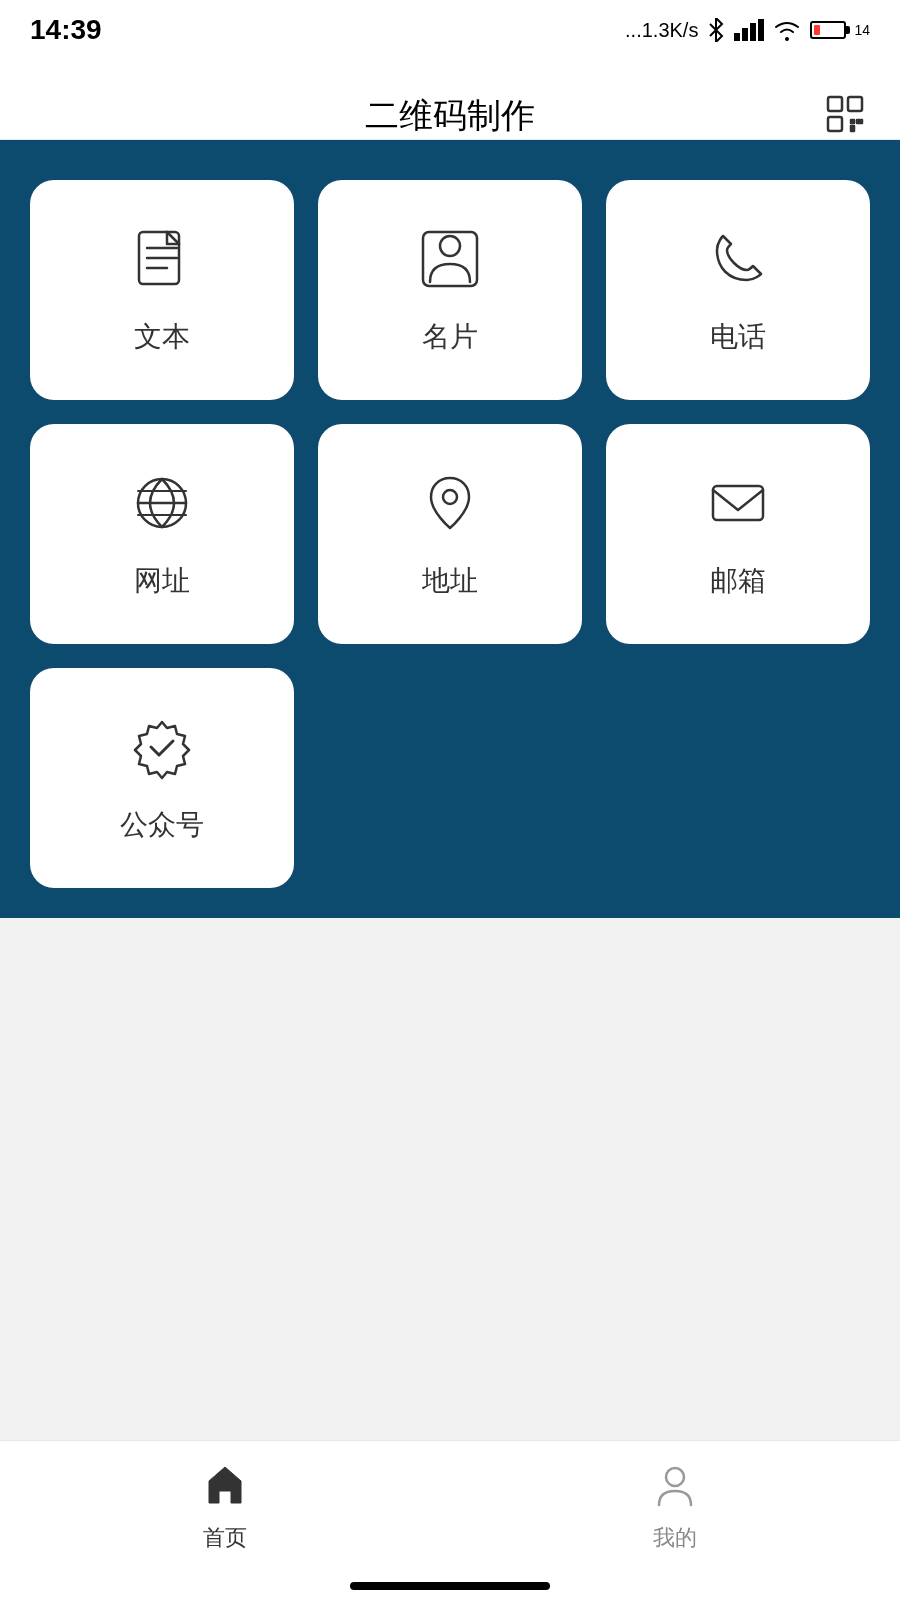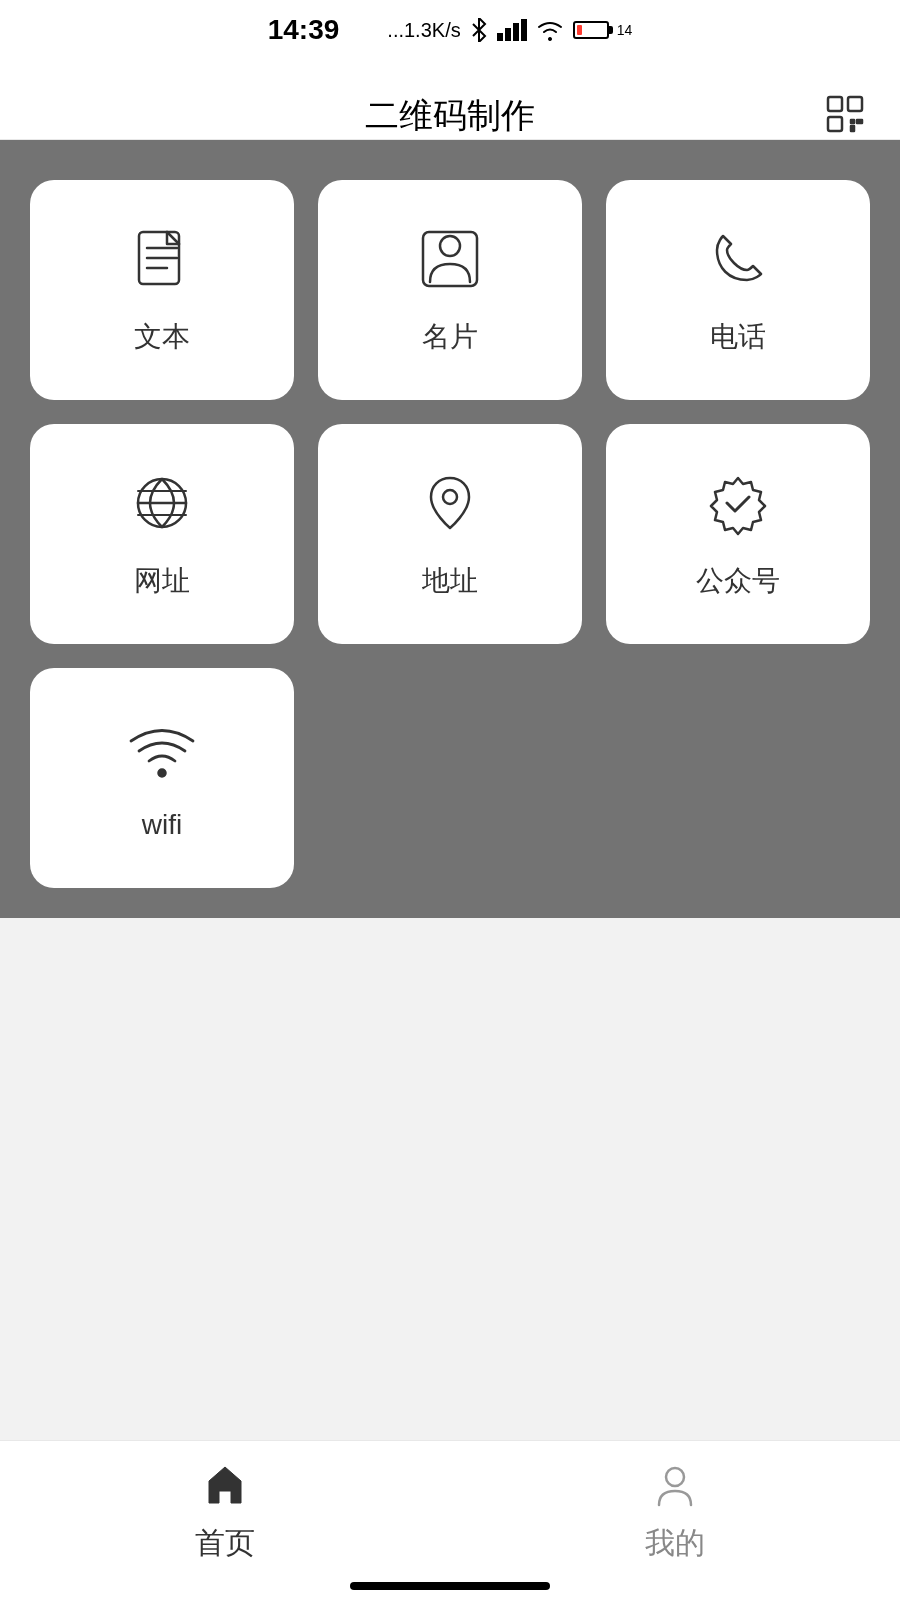--- a/index.html
+++ b/index.html
@@ -17,21 +17,21 @@
       overflow: hidden;
       position: relative;
     }
 
     
     .status-bar {
       background: #ffffff;
       height: 60px;
       display: flex;
       align-items: center;
-      justify-content: center;
+      justify-content: space-between;
       padding: 0 30px;
     }
 
     .status-time {
       font-size: 28px;
       font-weight: 600;
       color: #000;
     }
 
     .status-icons {
@@ -102,21 +102,21 @@
     }
 
     .scan-icon svg {
       width: 42px;
       height: 42px;
     }
 
     
     .main-content {
       padding: 40px 30px 30px;
-      background: #737373;
+      background: #0c4a6e;
     }
 
     
     .grid {
       display: grid;
       grid-template-columns: repeat(3, 1fr);
       gap: 24px;
     }
 
     .grid-item {
@@ -177,21 +177,21 @@
       cursor: pointer;
       gap: 10px;
     }
 
     .nav-item-icon svg {
       width: 48px;
       height: 48px;
     }
 
     .nav-item-label {
-      font-size: 30px;
+      font-size: 22px;
       color: #888;
     }
 
     .nav-item.active .nav-item-label {
       color: #333;
     }
 
     .nav-item.active .nav-item-icon svg {
       fill: #333;
     }
@@ -313,42 +313,40 @@
     <div class="grid-item">
       <div class="grid-item-icon">
         <svg viewBox="0 0 70 70">
           <path d="M35,10 C24,10 16,18 16,29 C16,44 35,60 35,60 C35,60 54,44 54,29 C54,18 46,10 35,10 Z" stroke="#333" stroke-width="2.5" fill="none"></path>
           <circle cx="35" cy="29" r="7" stroke="#333" stroke-width="2.5" fill="none"></circle>
         </svg>
       </div>
       <span class="grid-item-label">地址</span>
     </div>
 
+    <div class="grid-item">
+      <div class="grid-item-icon">
+        <svg viewBox="0 0 70 70">
+          <rect x="10" y="18" width="50" height="34" rx="4" stroke="#333" stroke-width="2.5" fill="none"></rect>
+          <polyline points="10,22 35,42 60,22" stroke="#333" stroke-width="2.5" fill="none" stroke-linecap="round" stroke-linejoin="round"></polyline>
+        </svg>
+      </div>
+      <span class="grid-item-label">邮箱</span>
+    </div>
 
     <div class="grid-item">
       <div class="grid-item-icon">
         <svg viewBox="0 0 70 70">
           <path d="M35,10 L40,16 L48,14 L50,22 L58,24 L56,32 L62,38 L56,44 L58,52 L50,54 L48,62 L40,60 L35,66 L30,60 L22,62 L20,54 L12,52 L14,44 L8,38 L14,32 L12,24 L20,22 L22,14 L30,16 Z" stroke="#333" stroke-width="2.5" fill="none" stroke-linejoin="round"></path>
           <polyline points="24,35 32,43 46,29" stroke="#333" stroke-width="3" fill="none" stroke-linecap="round" stroke-linejoin="round"></polyline>
         </svg>
       </div>
       <span class="grid-item-label">公众号</span>
     </div>
 
-    <div class="grid-item">
-      <div class="grid-item-icon">
-        <svg viewBox="0 0 70 70">
-          <circle cx="35" cy="58" r="4" fill="#333"></circle>
-          <path d="M22,46 Q35,36 48,46" stroke="#333" stroke-width="2.8" fill="none" stroke-linecap="round"></path>
-          <path d="M12,36 Q35,20 58,36" stroke="#333" stroke-width="2.8" fill="none" stroke-linecap="round"></path>
-          <path d="M4,26 Q35,5 66,26" stroke="#333" stroke-width="2.8" fill="none" stroke-linecap="round"></path>
-        </svg>
-      </div>
-      <span class="grid-item-label">wifi</span>
-    </div>
 
   </div>
 </div>
 
 <div class="bottom-nav">
 
   <div class="nav-item active">
     <div class="nav-item-icon">
       <svg width="48" height="48" viewBox="0 0 48 48" fill="none">
         <path d="M8,20 L24,6 L40,20 L40,42 L30,42 L30,30 L18,30 L18,42 L8,42 Z" fill="#333" stroke="#333" stroke-width="1"></path>

